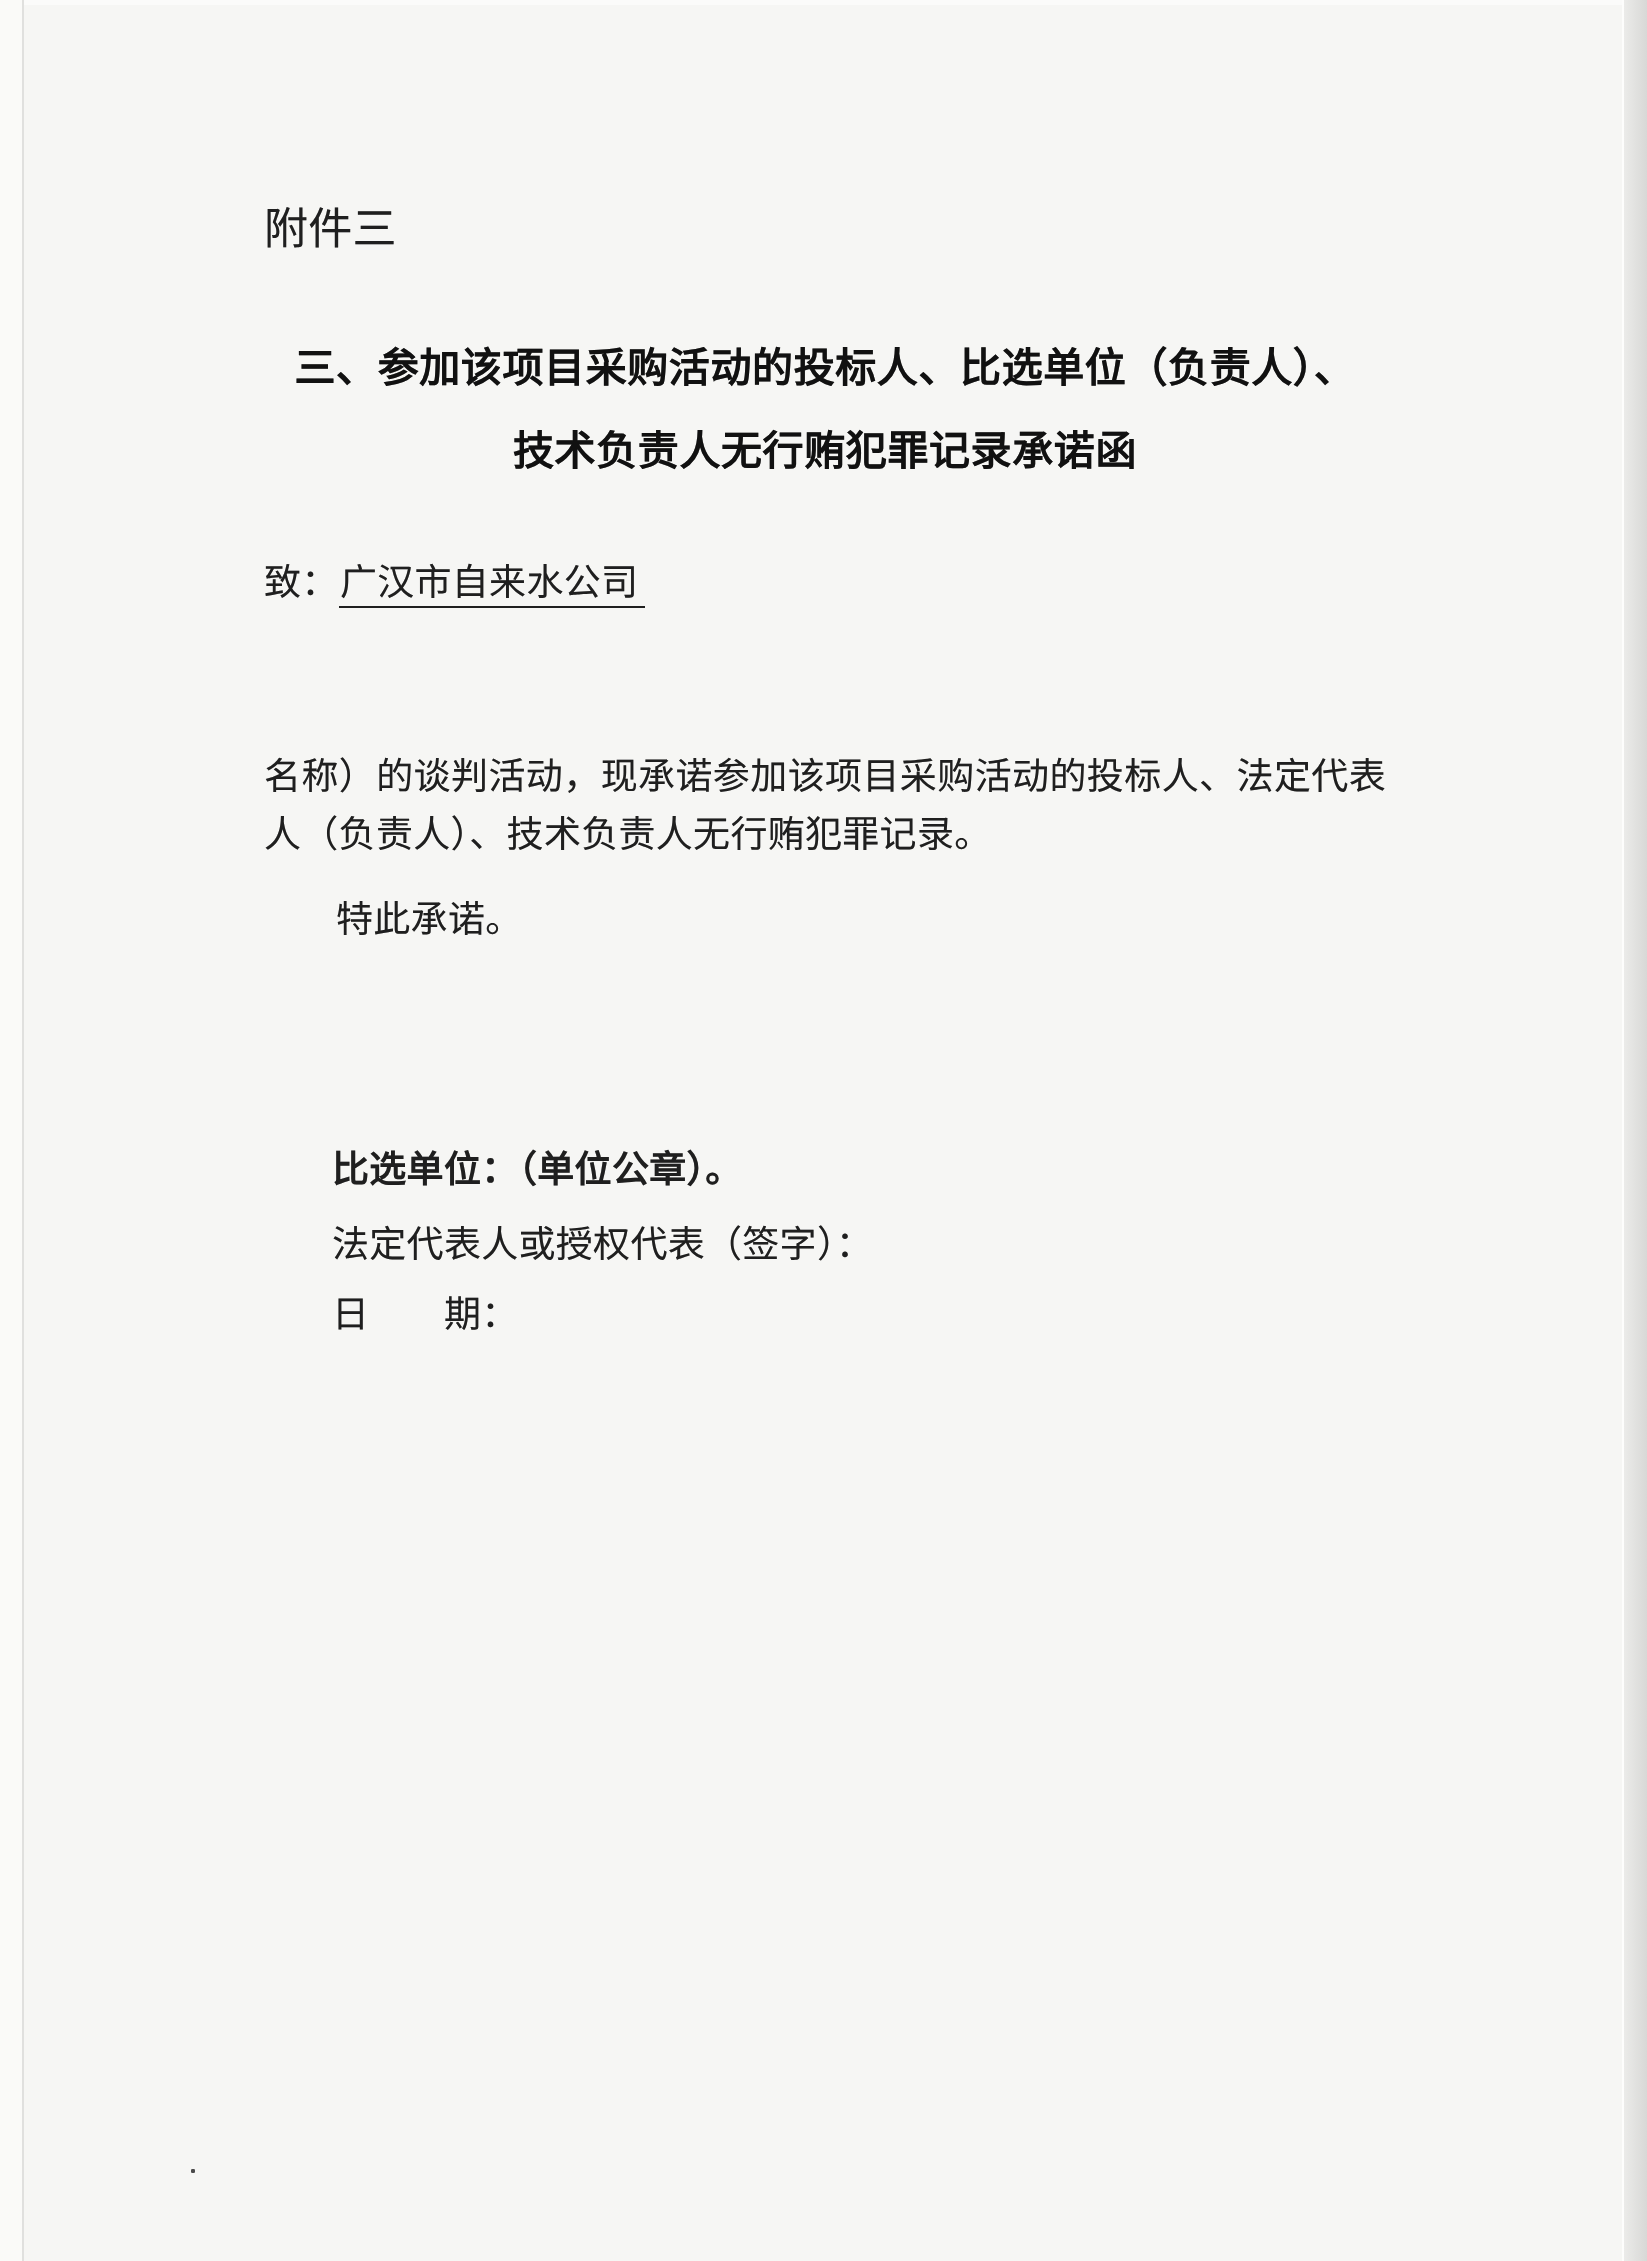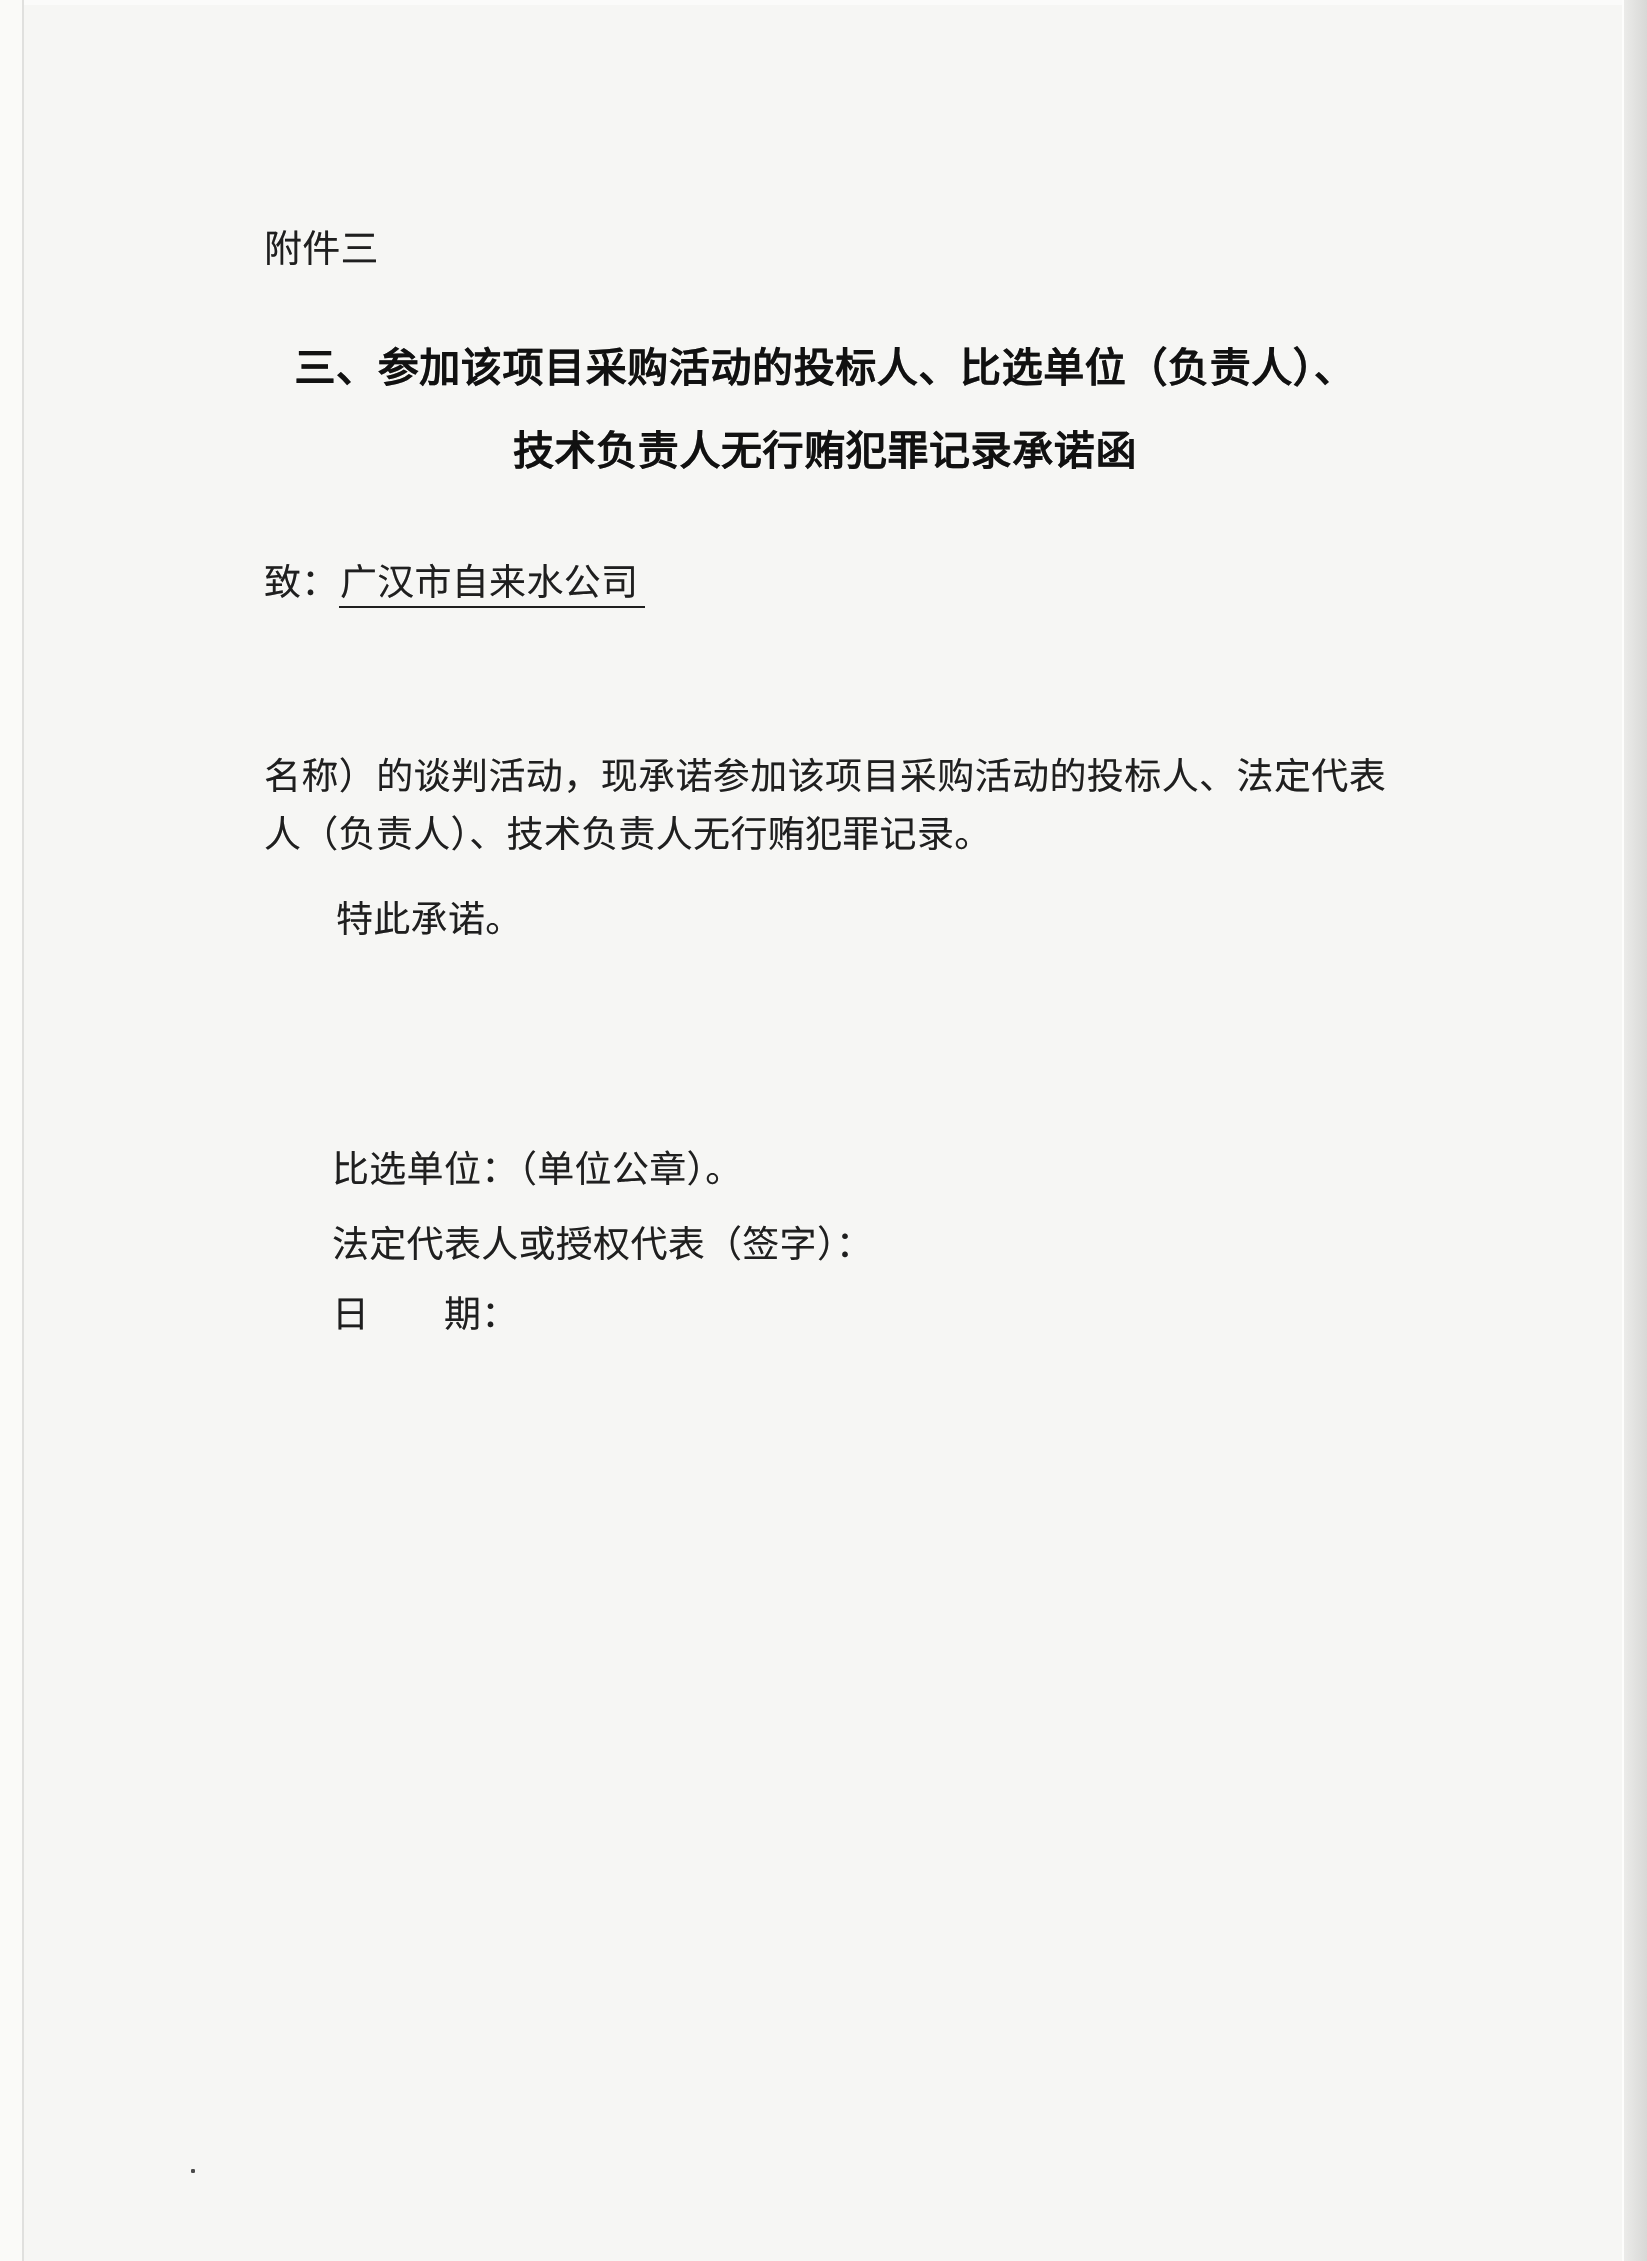--- a/index.html
+++ b/index.html
@@ -45,22 +45,22 @@
   .txt {
     position: absolute;
     left: 264px; width: 1122px;
     font-size: 37px;
     line-height: 1.15;
     letter-spacing: 0.3px;
     text-shadow: 0 0 0.6px rgba(20,20,20,0.35);
     white-space: nowrap;
   }
   .attachment-label {
-    top: 228px;
-    font-size: 38px;
+    top: 205px;
+    font-size: 44px;
   }
   .doc-title {
     top: 327px;
     text-align: center;
     font-family: "Liberation Sans", sans-serif;
     font-weight: bold;
     font-size: 41px;
     line-height: 83px;
     color: #111;
     letter-spacing: 0.6px;
@@ -86,21 +86,21 @@
   .blank-company { flex: 1 1 0; margin: 0 3.9px 0 1.3px; }
   .blank-project { flex: 1.25 1 0; margin: 0 1.3px 0 14.2px; }
   .body-line2 {
     top: 756px;
     text-align: justify;
     text-align-last: justify;
     white-space: normal;
   }
   .body-line3 { top: 814px; }
   .closing-line { top: 899px; padding-left: 72px; }
-  .sig-unit { top: 1149px; padding-left: 68px; }
+  .sig-unit { top: 1149px; padding-left: 68px; font-weight: bold; }
   .sig-rep  { top: 1224px; padding-left: 68px; }
   .sig-date { top: 1294px; padding-left: 68px; }
 </style>
 </head>
 <body>
 
 <div class="scan-page">
 
   <div class="edge-top-strip"></div>
   <div class="edge-left-strip"></div>

